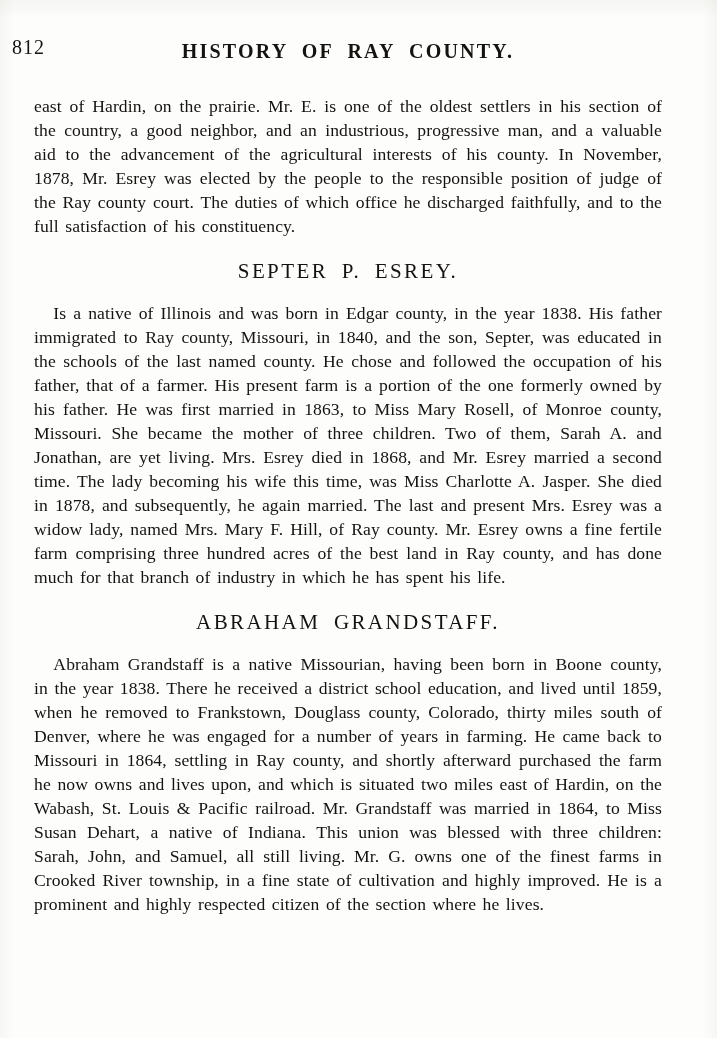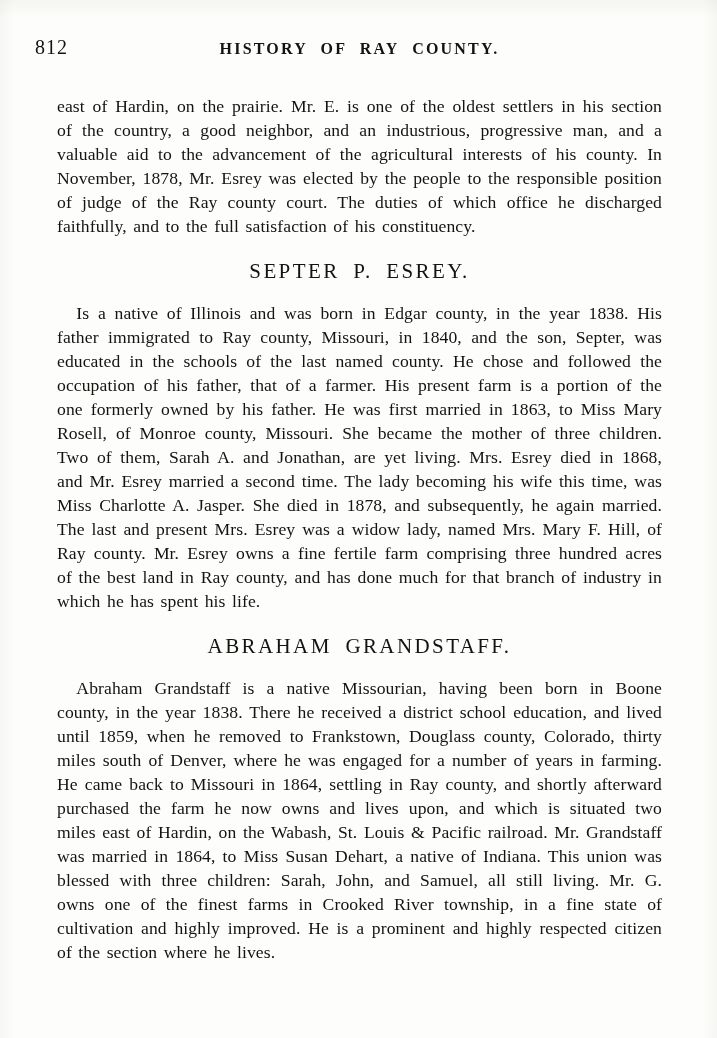--- a/index.html
+++ b/index.html
@@ -9,21 +9,21 @@
   }
   .scan-page {
     position: relative;
     width: 717px;
     height: 1038px;
     margin: 0 auto;
     background: #fdfdfb;
     color: #151310;
     font-family: "Liberation Serif", "DejaVu Serif", serif;
     box-sizing: border-box;
-    padding: 30px 55px 20px 57px;
+    padding: 30px 55px 20px 34px;
     overflow: hidden;
   }
   
   .scan-page::before {
     content: "";
     position: absolute;
     inset: 0;
     pointer-events: none;
     background:
       linear-gradient(to bottom, rgba(120,115,105,0.06), rgba(0,0,0,0) 18px),
@@ -37,21 +37,21 @@
   }
   .page-number {
     position: absolute;
     left: -22px;
     top: 6px;
     font-size: 20px;
     letter-spacing: 1px;
   }
   .running-head {
     text-align: center;
-    font-size: 16px;
+    font-size: 20px;
     font-weight: bold;
     letter-spacing: 2.2px;
     word-spacing: 7px;
     padding-top: 10px;
   }
   .body-text p {
     margin: 0;
     font-size: 17.6px;
     line-height: 24px;
     text-align: justify;

